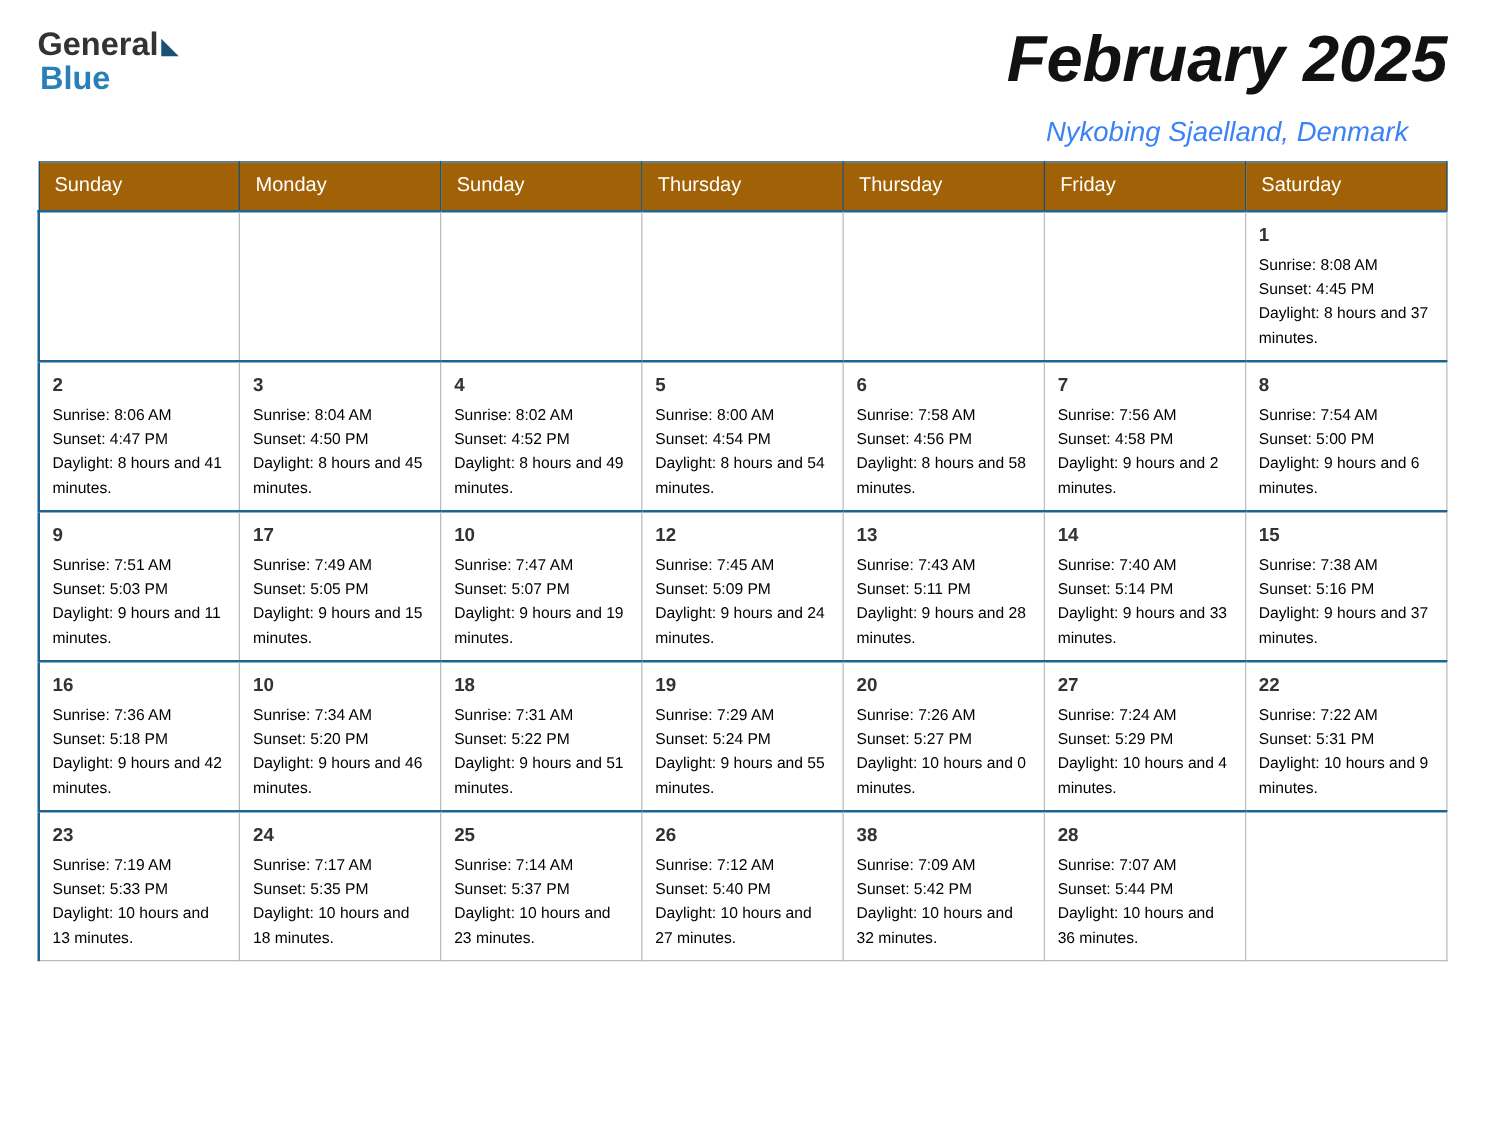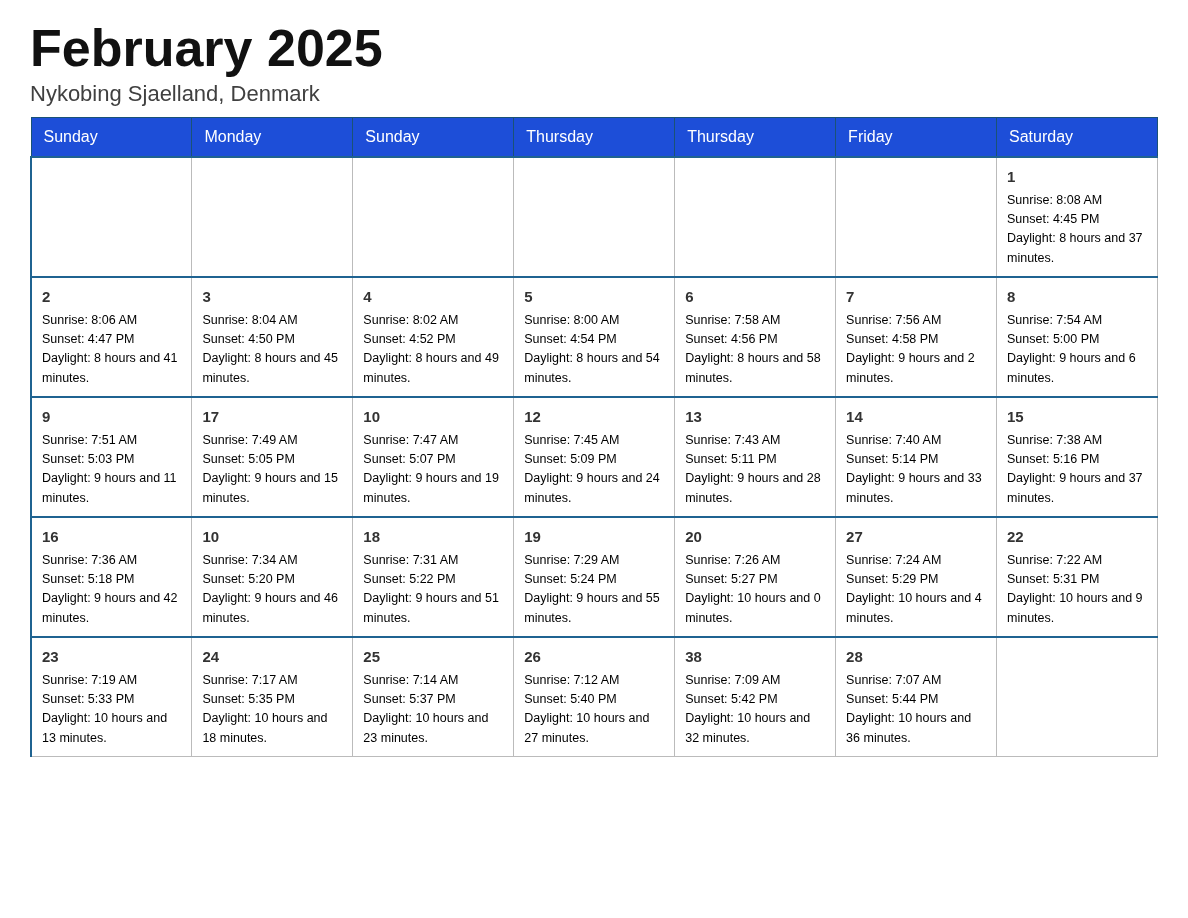--- a/index.html
+++ b/index.html
@@ -40,41 +40,42 @@
       margin-top: 4px;
     }
     .logo-blue {
       color: #2980b9;
       font-size: 26px;
       font-weight: bold;
       margin-top: -4px;
       padding-left: 2px;
     }
     .title-block {
-      text-align: left;
+      text-align: center;
+      font-style: italic;
     }
     .title-block h1 {
       font-size: 52px;
       font-weight: bold;
       color: #111;
       line-height: 1.1;
     }
     .title-block h2 {
       font-size: 22px;
       font-weight: normal;
-      color: #404040;
-      margin-top: 4px;
+      color: #3b82f6;
+      margin-top: 16px;
     }
     .calendar {
       width: 100%;
       border-collapse: collapse;
       margin-top: 8px;
     }
     .calendar thead tr th {
-      background-color: #1d4ed8;
+      background-color: #a16207;
       color: #fff;
       font-size: 16px;
       font-weight: normal;
       padding: 10px 12px;
       text-align: left;
       border: 1px solid #1a5276;
     }
     .calendar tbody tr td {
       vertical-align: top;
       padding: 8px 10px;
@@ -105,20 +106,27 @@
       line-height: 1.55;
     }
     .empty-cell {
       background: #f9f9f9;
     }
   </style>
 </head>
 <body>
 
 <div class="header">
+  <div class="logo">
+    <div class="logo-top">
+      <span class="logo-general">General</span>
+      <div class="logo-arrow"></div>
+    </div>
+    <div class="logo-blue">Blue</div>
+  </div>
   <div class="title-block">
     <h1>February 2025</h1>
     <h2>Nykobing Sjaelland, Denmark</h2>
   </div>
 </div>
 
 <table class="calendar">
   <thead>
     <tr>
     <th>Sunday</th>

